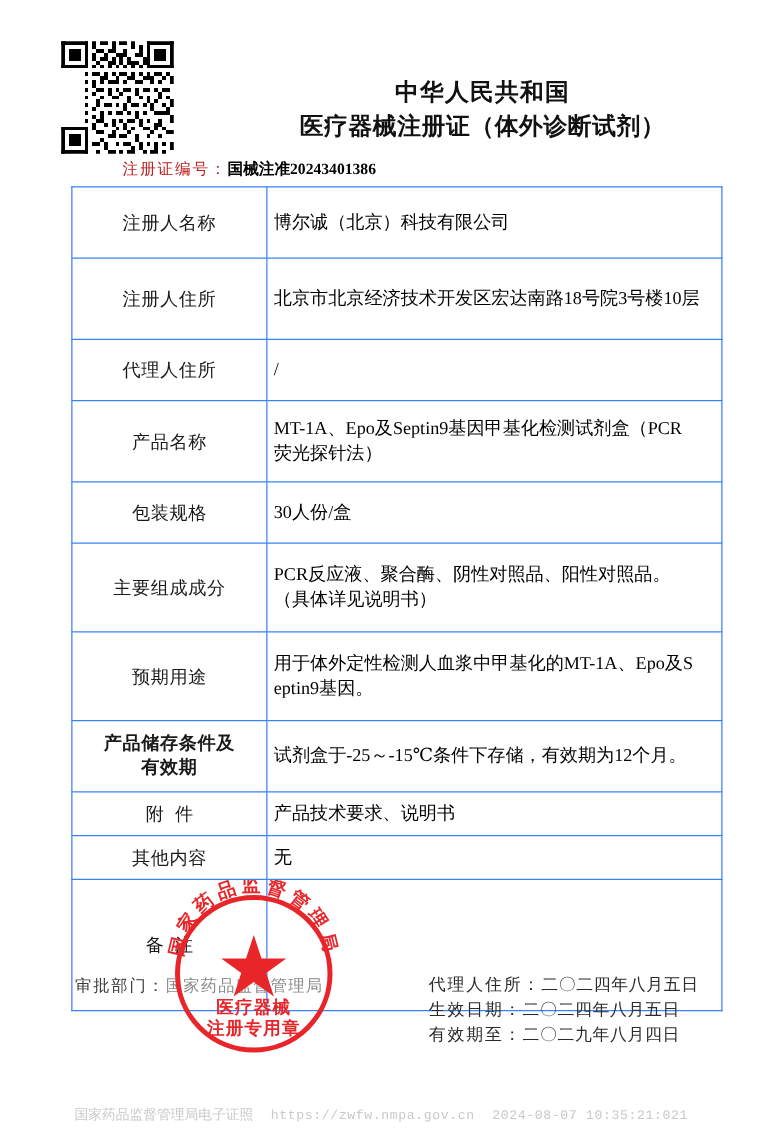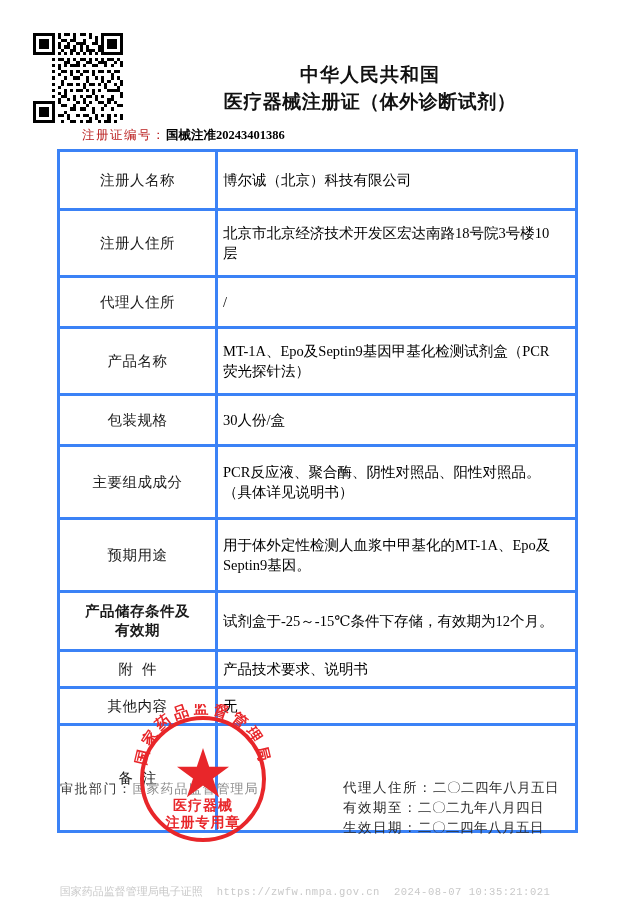--- a/index.html
+++ b/index.html
@@ -12,21 +12,21 @@
     height: 917px;
     position: relative;
     font-family: "Liberation Serif", "DejaVu Serif", serif;
     color: #000000;
     overflow: hidden;
   }
 
   
   .header {
     position: absolute;
-    left: 0; top: 0;
+    left: 16px; top: 0;
     width: 514px;
     height: 150px;
   }
   .qr {
     position: absolute;
     left: 33px; top: 33px;
     width: 90px; height: 90px;
     image-rendering: pixelated;
   }
   .title-block {
@@ -72,21 +72,21 @@
   
   .cert-table {
     position: absolute;
     left: 57px;
     top: 149px;
     width: 521px;
     border-collapse: collapse;
     table-layout: fixed;
   }
   .cert-table td {
-    border: 3px solid #3b82f6;
+    border: 1px solid #3b82f6;
     padding: 0;
     vertical-align: middle;
   }
   .cert-table td.label {
     width: 143px;
     text-align: center;
     font-size: 14.5px;
     color: #1a1a1a;
     padding: 4px 6px;
     letter-spacing: 0.5px;
@@ -417,24 +417,24 @@
 
 <div class="footer-area">
   <div class="approve-dept">
     <span>审批部门：</span><span class="dept-name">国家药品监督管理局</span>
   </div>
   <div class="dates">
     <div>
       <span class="dlabel">代理人住所：</span><span class="dvalue">二〇二四年八月五日</span>
     </div>
     <div>
-      <span class="dlabel">有效期至：</span><span class="dvalue">二〇二九年八月四日</span>
+      <span class="dlabel">生效日期：</span><span class="dvalue">二〇二四年八月五日</span>
     </div>
     <div>
-      <span class="dlabel">生效日期：</span><span class="dvalue">二〇二四年八月五日</span>
+      <span class="dlabel">有效期至：</span><span class="dvalue">二〇二九年八月四日</span>
     </div>
   </div>
 </div>
 
 <svg class="seal" viewBox="0 0 150 150">
   <defs>
     <path id="arcpath" d="M 75,75 m 0,-57 a 57,57 0 1,1 -0.5,0" fill="none"></path>
     <path id="arctop" d="M 26,95 A 57,57 0 1,1 124,95" fill="none"></path>
   </defs>
   <circle cx="75" cy="75" r="61" fill="none" stroke="#e8262a" stroke-width="4"></circle>

